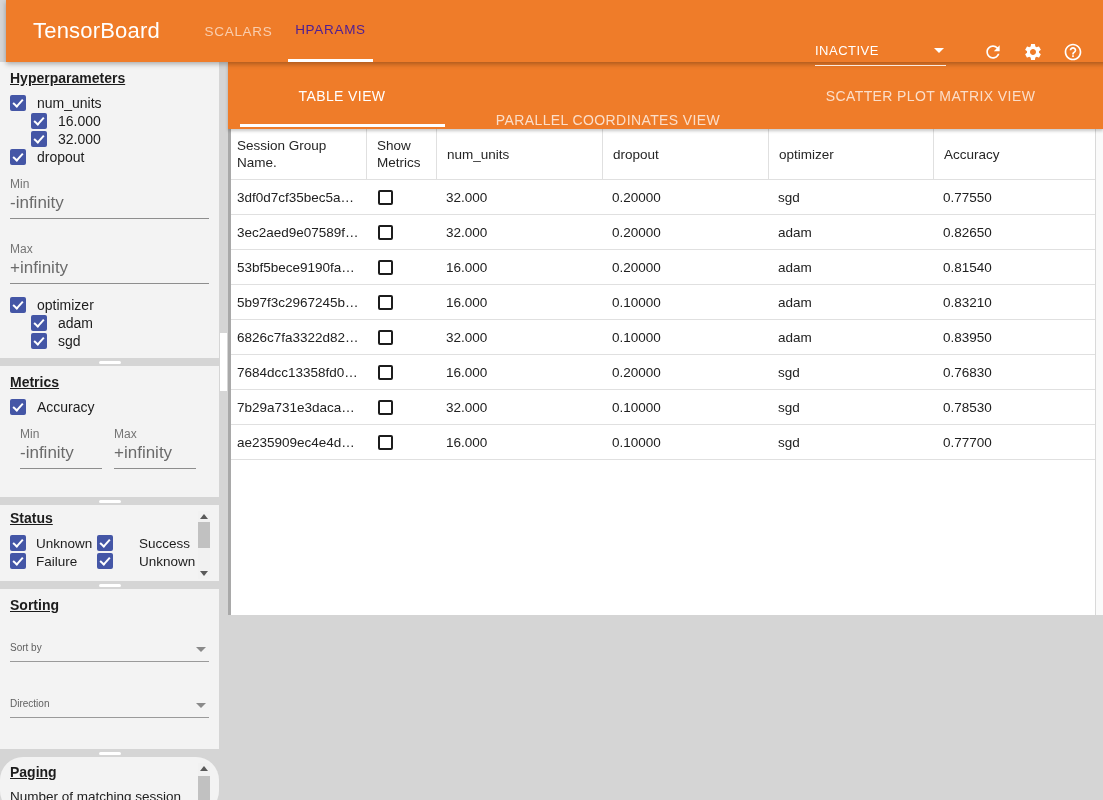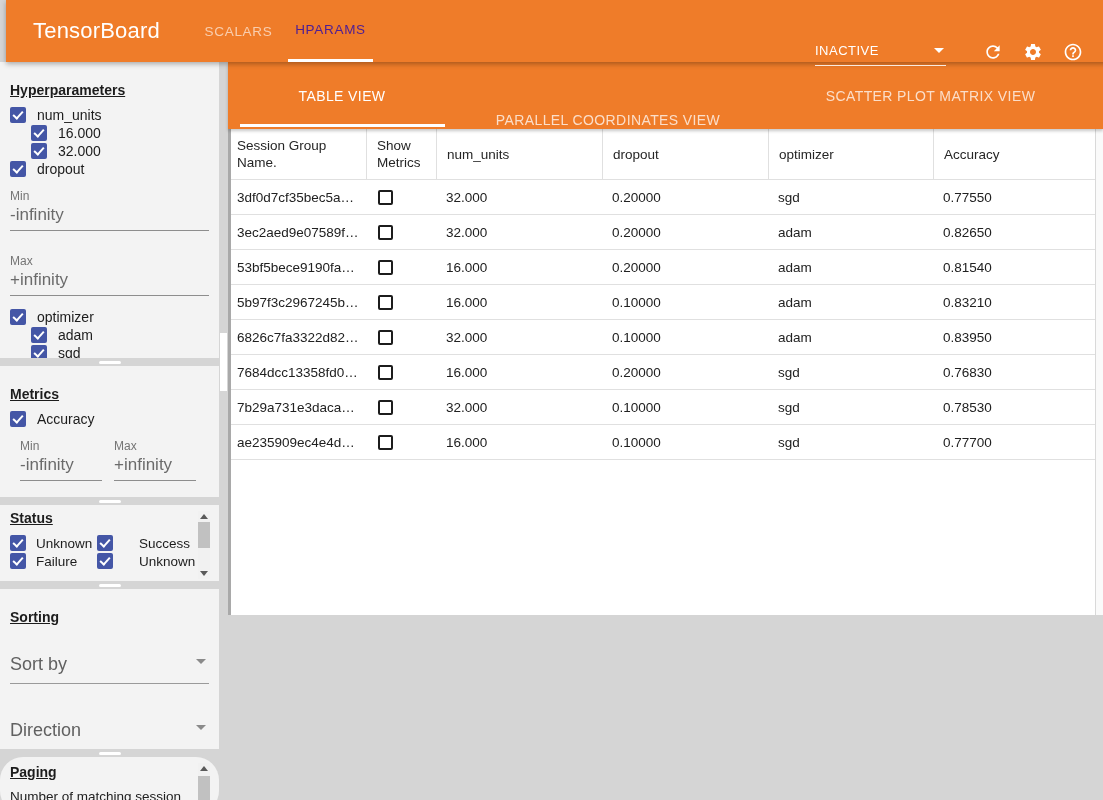--- a/index.html
+++ b/index.html
@@ -28,21 +28,21 @@
   .status-select { width:131px; margin-right:17px; border-bottom:1px solid rgba(255,255,255,.85);
     color:#fff; font-size:13px; letter-spacing:.5px; display:flex; align-items:center;
     justify-content:space-between; padding:0 2px 7px 0; position:relative; top:4px; cursor:pointer; }
   .dd-arrow-w { width:0; height:0; border-left:5px solid transparent; border-right:5px solid transparent;
     border-top:5px solid #fff; }
   .tbicon { width:20px; height:20px; margin-left:20px; cursor:pointer; }
   .tbicon svg { width:20px; height:20px; display:block; }
 
   
   .sidebar { position:absolute; top:62px; left:0; width:228px; height:738px; }
-  .panel { background:#f3f3f3; width:219px; padding:20px 10px; position:relative; overflow:hidden; }
+  .panel { background:#f3f3f3; width:219px; padding:8px 10px; position:relative; overflow:hidden; }
   #panel-hparams { height:296px; }
   #panel-metrics { height:131px; }
   #panel-status  { height:76px; padding-top:5px; }
   #panel-sorting { height:160px; }
   #panel-paging  { height:57px; padding-top:7px;border-radius:23px; }
   .splitter { height:8px; width:219px; position:relative; cursor:row-resize; }
   .splitter .grip { position:absolute; left:99px; top:3px; width:22px; height:3px;
     background:#fff; border-radius:2px; }
   .side-scrollbar { position:absolute; right:0; top:0; width:9px; height:738px; cursor:pointer; }
   .side-scrollbar .sthumb { position:absolute; top:271px; left:1px; width:7px; height:58px; background:#fff; }
@@ -73,21 +73,21 @@
   .mini-scroll { position:absolute; right:9px; top:6px; bottom:2px; width:12px; background:#f1f1f1; cursor:pointer; }
   .mini-scroll.open-bottom { bottom:0; }
   .arr { width:0; height:0; margin:3px auto 0; }
   .arr.up { border-left:4px solid transparent; border-right:4px solid transparent; border-bottom:5px solid #5a5a5a; }
   .arr.down { position:absolute; bottom:3px; left:2px; border-left:4px solid transparent;
     border-right:4px solid transparent; border-top:5px solid #5a5a5a; }
   .mini-scroll .mthumb { position:absolute; top:11px; left:0; width:12px; height:26px; background:#c1c1c1; }
   .mini-scroll.open-bottom .mthumb { height:auto; bottom:0; top:13px; }
 
   .selbox { position:relative; border-bottom:1px solid #9a9a9a; padding:0 0 8px;
-    color:#616161; font-size:18px; cursor:pointer; }
+    color:#616161; font-size:10px; cursor:pointer; }
   .selbox.first { margin-top:29px; }
   .selbox.second { margin-top:36px; }
   .dd-arrow-g { position:absolute; right:3px; top:5px; width:0; height:0;
     border-left:5px solid transparent; border-right:5px solid transparent; border-top:5px solid #8a8a8a; }
 
   .paging-text { font-size:13.5px; color:#212121; margin-top:8px; line-height:17px; width:178px; }
 
   
   .main { position:absolute; left:228px; top:62px; width:875px; height:553px; background:#ffffff; }
   .viewtabs { position:relative; height:67px; background:var(--orange); display:flex;

